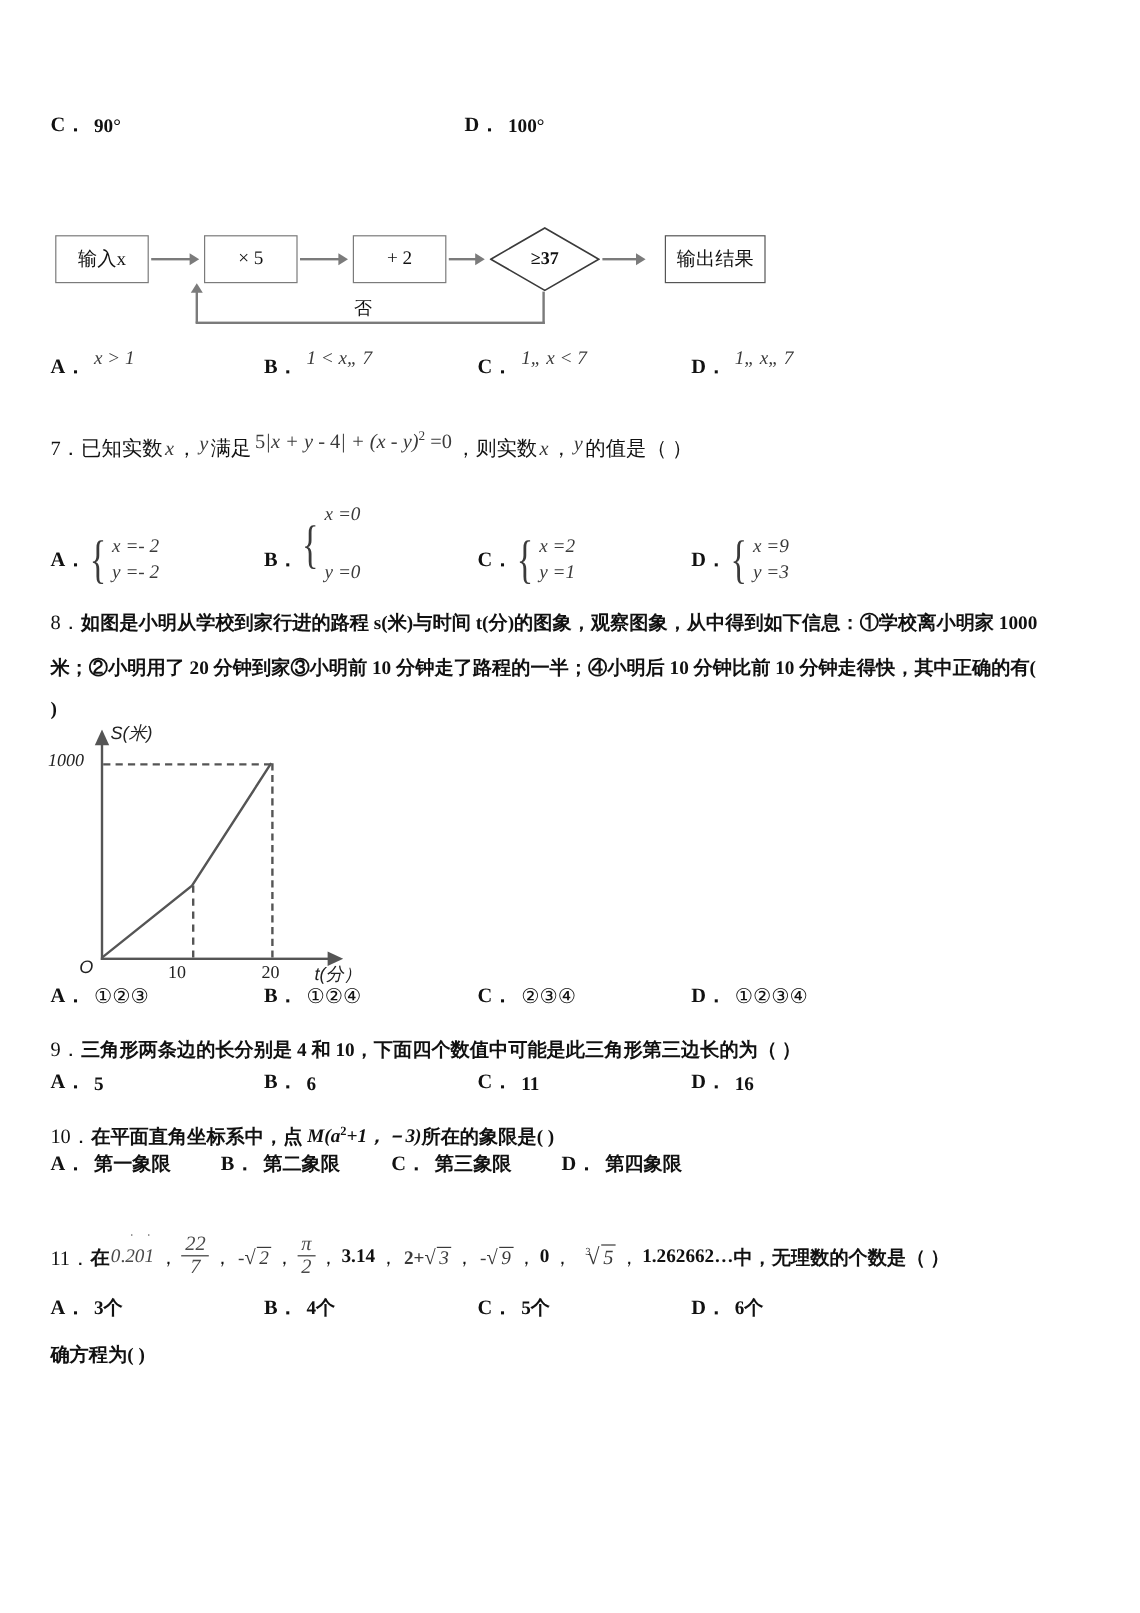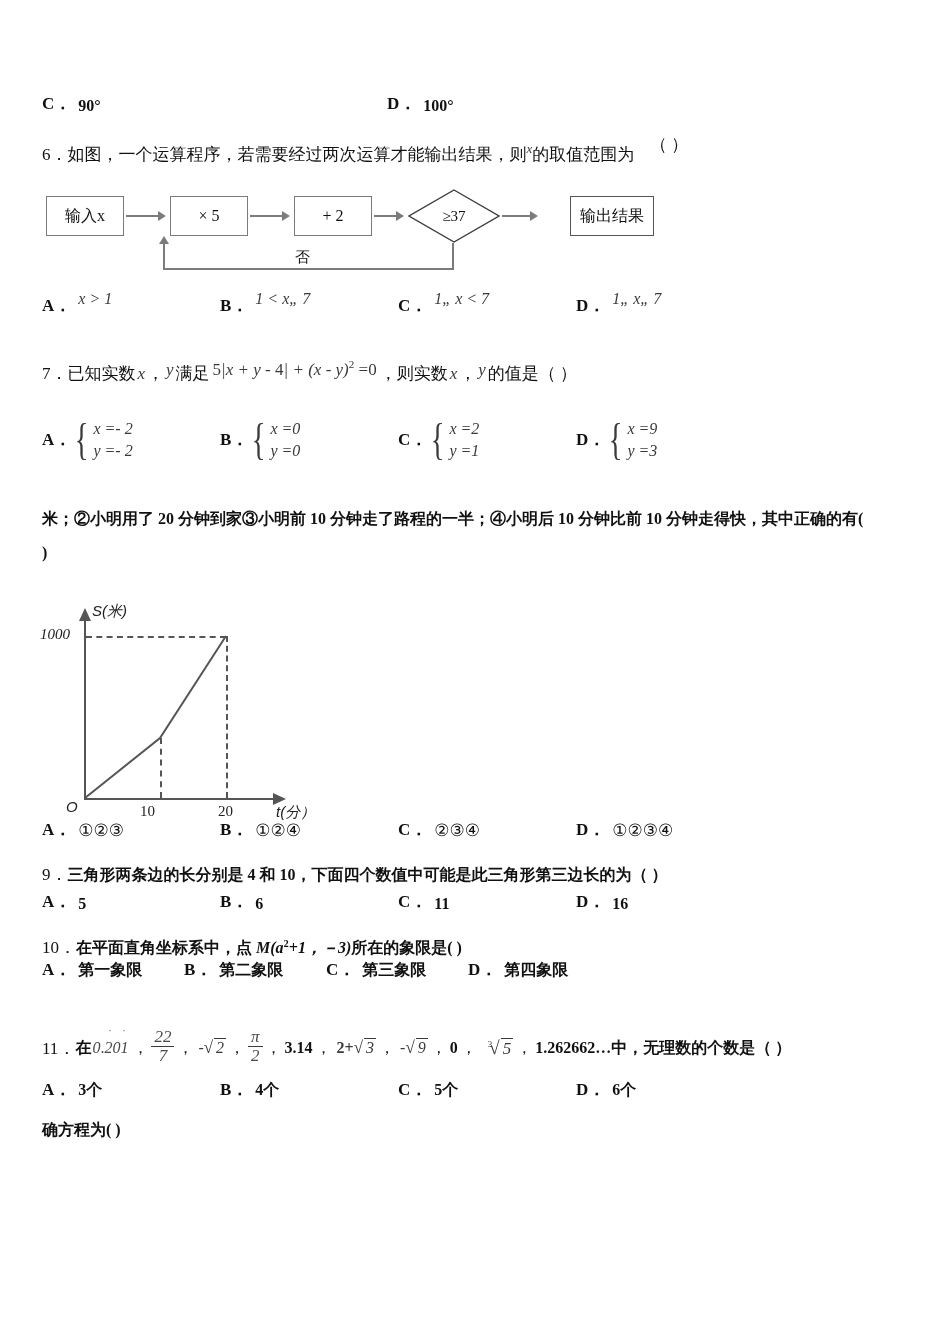--- a/index.html
+++ b/index.html
@@ -161,25 +161,20 @@
         <span class="opt-letter">C．</span>
         <span class="opt-body bold">90°</span>
       </div>
       <div class="opt-cell" style="width:345px;">
         <span class="opt-letter">D．</span>
         <span class="opt-body bold">100°</span>
       </div>
     </div>
   </div>
 
-  <div class="block" style="left:42px; top:136px; width:890px;">
-    <div class="qtext" style="position:relative; height:30px;">
-      <span class="qnum">6．</span><span class="zh">如图，一个运算程序，若需要经过两次运算才能输出结果，则</span><span class="mathit" style="font-size:13px; position:relative; top:-7px;">x</span><span class="zh">的取值范围为</span><span style="position:absolute; left:608px; top:-10px; font-size:17px;">（        ）</span>
-    </div>
-  </div>
 
   <div class="flow">
 
     <div class="fbox" style="left:0px; top:10px; width:78px; height:40px;">
       <span>输入x</span>
     </div>
     <div class="arrow-line" style="left:80px; top:29px; width:34px; height:1.6px;"></div>
     <div class="arr-head" style="left:112px; top:25px;"></div>
 
     <div class="fbox" style="left:124px; top:10px; width:78px; height:40px;">
@@ -187,30 +182,30 @@
     </div>
     <div class="arrow-line" style="left:204px; top:29px; width:34px; height:1.6px;"></div>
     <div class="arr-head" style="left:236px; top:25px;"></div>
 
     <div class="fbox" style="left:248px; top:10px; width:78px; height:40px;">
       <span>+ 2</span>
     </div>
     <div class="arrow-line" style="left:328px; top:29px; width:24px; height:1.6px;"></div>
     <div class="arr-head" style="left:350px; top:25px;"></div>
 
-    <div class="diamond-wrap" style="left:362px; top:3px; width:92px; height:54px;">
+    <div class="diamond-wrap" style="left:362px; top:3px; width:92px; height:54px;font-weight:bold;">
       <svg width="92" height="54" viewBox="0 0 92 54">
         <polygon points="46,1 91,27 46,53 1,27" fill="#fff" stroke="#3b3b3b" stroke-width="1.4"></polygon>
       </svg>
       <div style="position:absolute; left:0; top:0; width:92px; height:54px; display:flex; align-items:center; justify-content:center; font-size:15px;">≥37</div>
     </div>
     <div class="arrow-line" style="left:456px; top:29px; width:30px; height:1.6px;"></div>
     <div class="arr-head" style="left:484px; top:25px;"></div>
 
-    <div class="fbox" style="left:524px; top:10px; width:84px; height:40px; border-color:#555;">
+    <div class="fbox" style="left:508px; top:10px; width:84px; height:40px; border-color:#555;">
       <span>输出结果</span>
     </div>
 
     <div class="arrow-line" style="left:406px; top:57px; width:1.6px; height:27px;"></div>
     <div class="arrow-line" style="left:117px; top:82px; width:291px; height:1.6px;"></div>
     <div class="arrow-line" style="left:117px; top:56px; width:1.6px; height:27px;"></div>
     <div class="arr-head-up" style="left:113px; top:50px;"></div>
     <div class="flow-label" style="left:245px; top:62px;">否</div>
   </div>
 
@@ -267,21 +262,21 @@
             <span style="display:block;">y =- 2</span>
           </span>
         </span>
       </div>
       <div class="opt-cell" style="width:178px;">
         <span class="opt-letter" style="position:relative; top:-11px;">B．</span>
         <span class="sys">
           <span class="brace">{</span>
           <span class="rows">
             <span style="display:block;">x =0</span>
-            <span style="display:block;">y =0</span>
+            <span style="display:block;margin-top:27px;">y =0</span>
           </span>
         </span>
       </div>
       <div class="opt-cell" style="width:178px;">
         <span class="opt-letter" style="position:relative; top:-11px;">C．</span>
         <span class="sys">
           <span class="brace">{</span>
           <span class="rows">
             <span style="display:block;">x =2</span>
             <span style="display:block;">y =1</span>
@@ -296,20 +291,23 @@
             <span style="display:block;">x =9</span>
             <span style="display:block;">y =3</span>
           </span>
         </span>
       </div>
     </div>
   </div>
 
   <div class="block" style="left:42px; top:500px; width:890px;">
     <div class="qtext" style="font-size:16px; line-height:38px;">
+      <span class="qnum">8．</span><span class="zh bold">如图是小明从学校到家行进的路程 s(米)与时间 t(分)的图象，观察图象，从中得到如下信息：①学校离小明家 1000</span>
+    </div>
+    <div class="qtext" style="font-size:16px; line-height:38px;">
       <span class="zh bold">米；②小明用了 20 分钟到家③小明前 10 分钟走了路程的一半；④小明后 10 分钟比前 10 分钟走得快，其中正确的有(</span>
     </div>
     <div class="qtext" style="font-size:16px; line-height:30px;">
       <span class="zh bold">)</span>
     </div>
   </div>
 
   <div class="graph">
 
     <div class="axis" style="left:24px; top:14px; width:2px; height:182px;"></div>
@@ -328,21 +326,21 @@
 
     <svg style="position:absolute; left:0; top:0;" width="300" height="210">
       <polyline points="25,194 100,134 166,32" fill="none" stroke="#555" stroke-width="2"></polyline>
     </svg>
 
     <div class="glabel ital" style="left:32px; top:-2px; font-size:15px;">S(米)</div>
     <div class="glabel" style="left:-20px; top:22px; font-style:italic;">1000</div>
     <div class="glabel ital" style="left:6px; top:194px;">O</div>
     <div class="glabel" style="left:80px; top:199px;">10</div>
     <div class="glabel" style="left:158px; top:199px;">20</div>
-    <div class="glabel ital" style="left:202px; top:199px;margin-left:14px;">t(分）</div>
+    <div class="glabel ital" style="left:202px; top:199px;">t(分）</div>
   </div>
 
   <div class="block" style="left:42px; top:818px; width:890px;">
     <div class="opt-row">
       <div class="opt-cell" style="width:178px;">
         <span class="opt-letter">A．</span>
         <span class="opt-body circnum">①②③</span>
       </div>
       <div class="opt-cell" style="width:178px;">
         <span class="opt-letter">B．</span>

